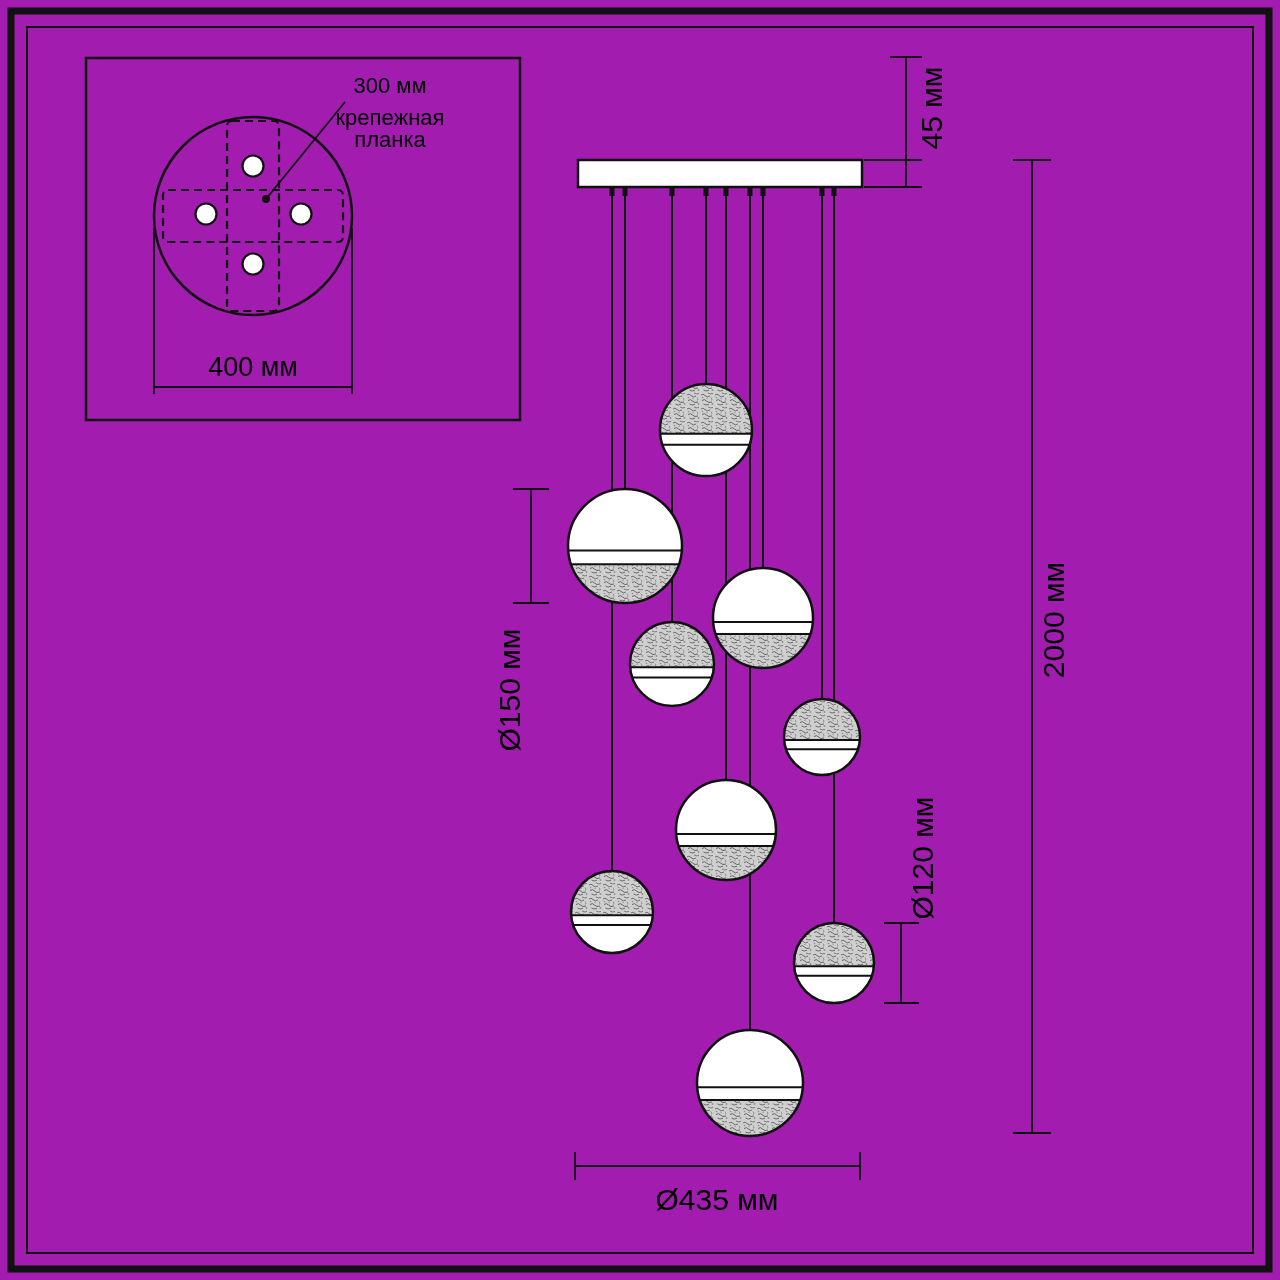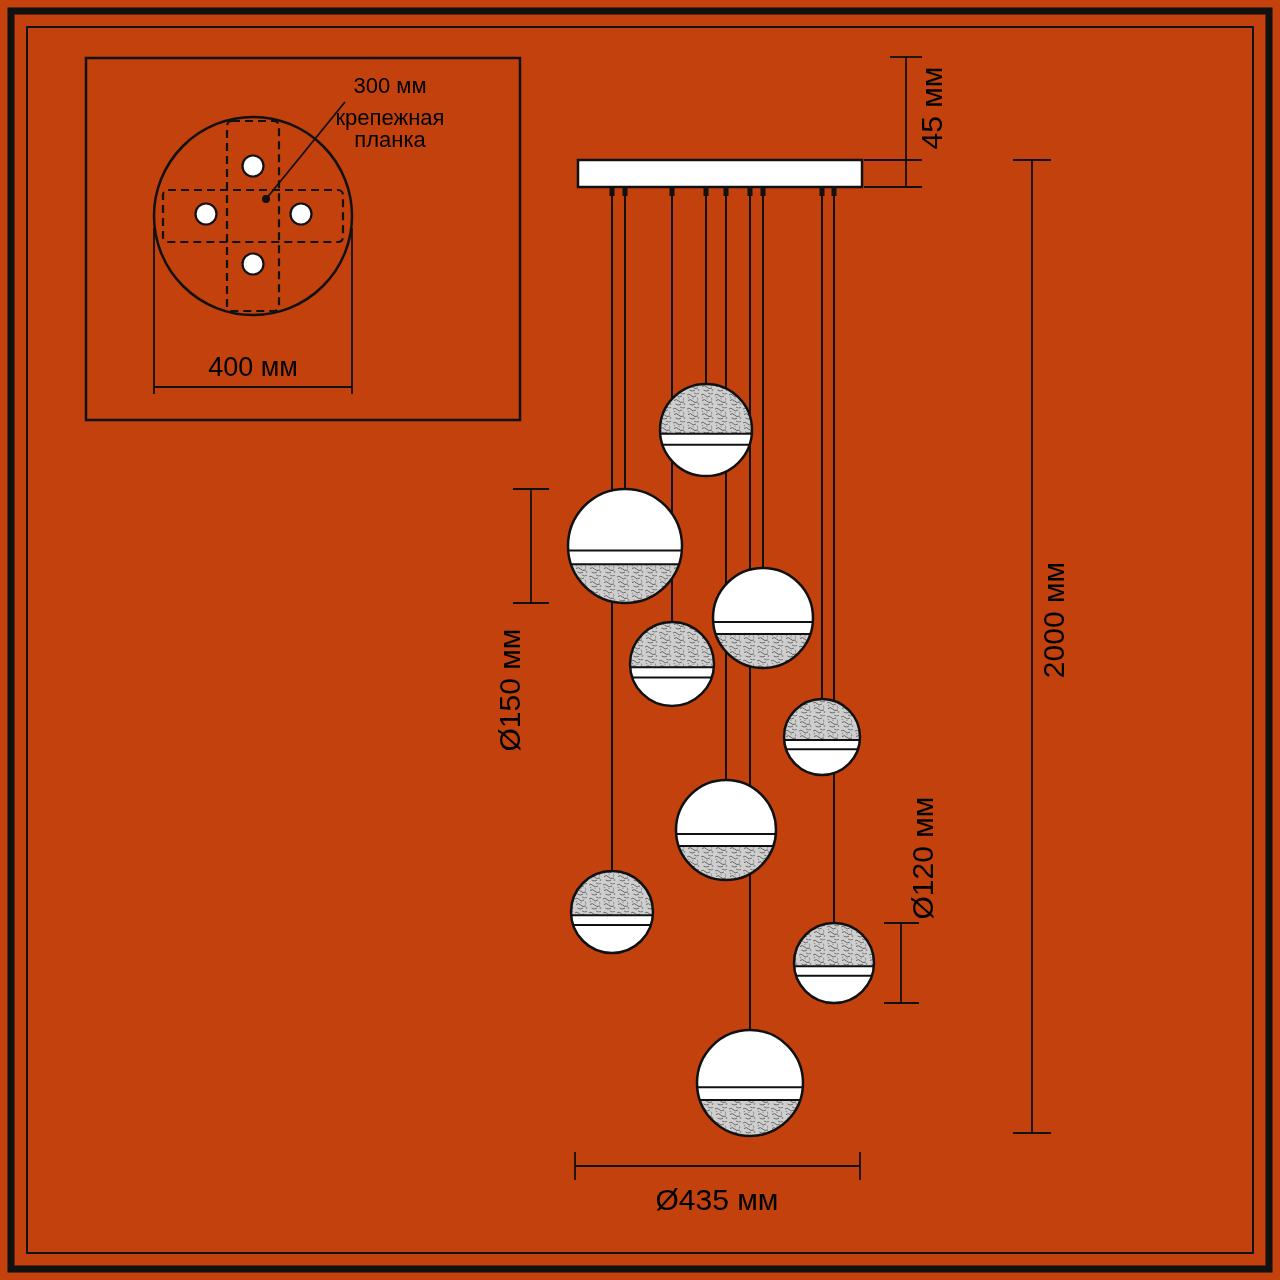--- a/index.html
+++ b/index.html
@@ -1,16 +1,16 @@
 <!DOCTYPE html>
 <html><head>
 <meta charset="utf-8">
 <style>
   html,body { margin:0; padding:0; background:#ffffff; }
-  #canvas { position:relative; width:1280px; height:1280px; background:#c2410c; }
+  #canvas { position:relative; width:1280px; height:1280px; background:#a21caf; }
   svg text { font-family:"Liberation Sans","DejaVu Sans",sans-serif; fill:#000; }
   .dim-text       { font-size:30px; }
   .dim-text-med   { font-size:27px; }
   .inset-text     { font-size:22px; }
   .outline        { stroke:#111; fill:none; }
 </style>
 </head>
 <body>
 
 <div id="canvas">

